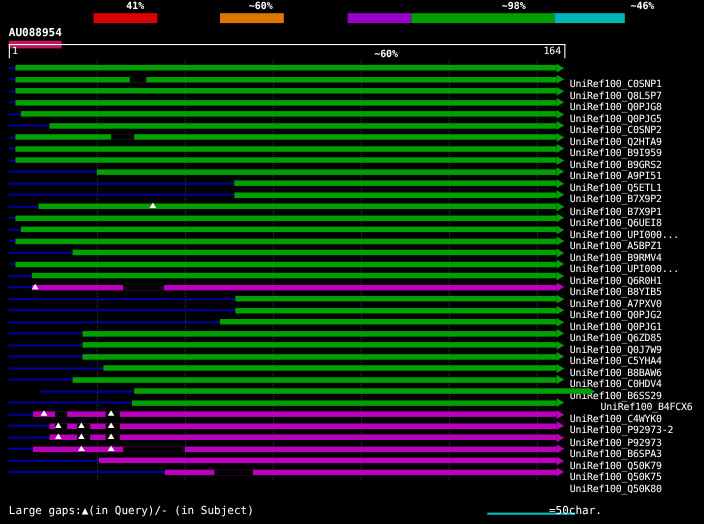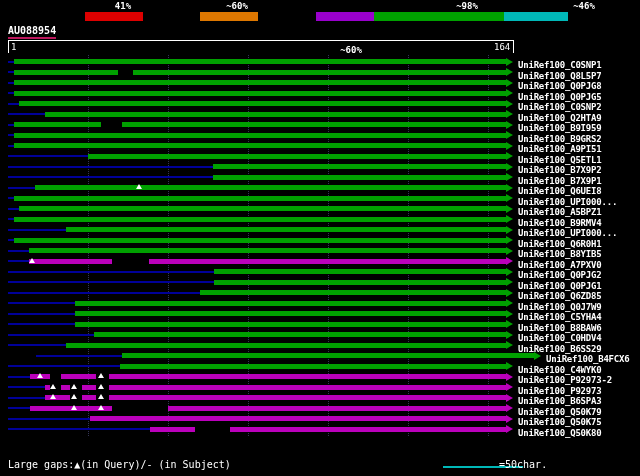--- a/index.html
+++ b/index.html
@@ -1,34 +1,34 @@
 <!DOCTYPE html>
 <html><head>
 <meta charset="utf-8">
 <style>
   html,body{margin:0;padding:0;background:#000;}
   .screen{position:relative;width:640px;height:476px;background:#000;overflow:hidden;
           font-family:"DejaVu Sans Mono","Liberation Mono",monospace;}
   .klab{position:absolute;top:1px;transform:translateX(-50%);color:#fff;font-size:9px;font-weight:bold;white-space:nowrap;}
   .kseg{position:absolute;top:12px;height:9px;}
   .title{position:absolute;left:8px;top:25px;color:#fff;font-size:10px;font-weight:bold;
-         border-bottom:2px solid #be185d;padding-bottom:1px;}
+         border-bottom:7px solid #be185d;padding-bottom:1px;}
   .ruler-line{position:absolute;left:8px;top:40px;width:506px;height:1px;background:#fff;}
   .tick{position:absolute;top:40px;width:1px;height:13px;background:#fff;}
   .tick-l{left:8px;} .tick-r{left:513px;}
   .r-start{position:absolute;left:11px;top:42px;color:#fff;font-size:9px;}
   .r-end{position:absolute;left:494px;top:42px;color:#fff;font-size:9px;}
   .gridline{position:absolute;top:55px;height:381px;width:0;border-left:1px dotted #343456;}
   .row{position:absolute;left:0;width:640px;height:10.5px;}
   .lead{position:absolute;top:4.5px;height:2px;}
   .bar{position:absolute;top:3px;height:5px;}
   .gapseg{position:absolute;top:3px;height:5px;background:#000;}
   .arrow{position:absolute;top:1.5px;width:0;height:0;border-top:4px solid transparent;border-bottom:4px solid transparent;}
   .tri{position:absolute;top:2px;width:0;height:0;border-left:3px solid transparent;border-right:3px solid transparent;border-bottom:5px solid #fff;}
-  .rlabel{position:absolute;left:518px;top:5px;color:#fff;font-size:9px;line-height:9px;white-space:nowrap;letter-spacing:-0.2px;font-weight:bold;}
+  .rlabel{position:absolute;left:518px;top:17px;color:#fff;font-size:9px;line-height:9px;white-space:nowrap;letter-spacing:-0.2px;}
   .gaps-legend{position:absolute;left:8px;top:459px;color:#fff;font-size:10px;white-space:nowrap;}
   .scale-line{position:absolute;left:443px;top:466px;width:80px;height:2px;}
   .scale-label{position:absolute;left:499px;top:459px;color:#fff;font-size:10px;}
 </style>
 </head>
 <body>
 
 <div class="screen">
 
   <div id="key">

